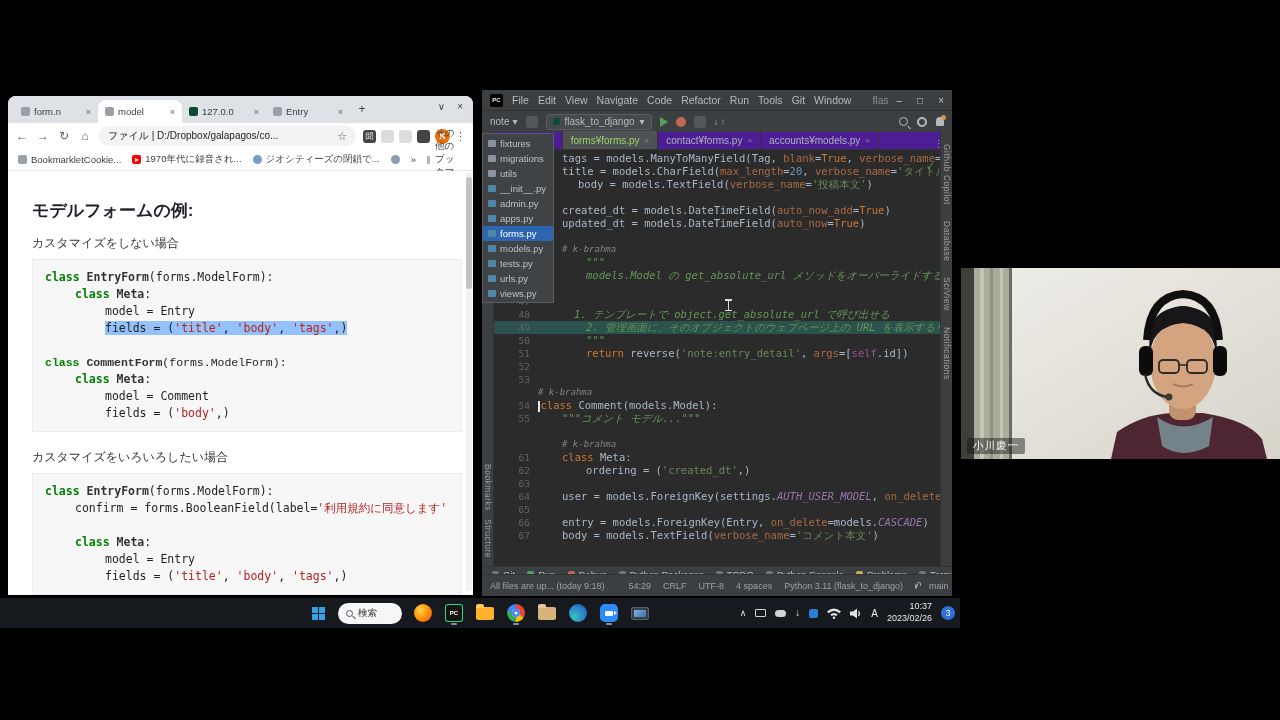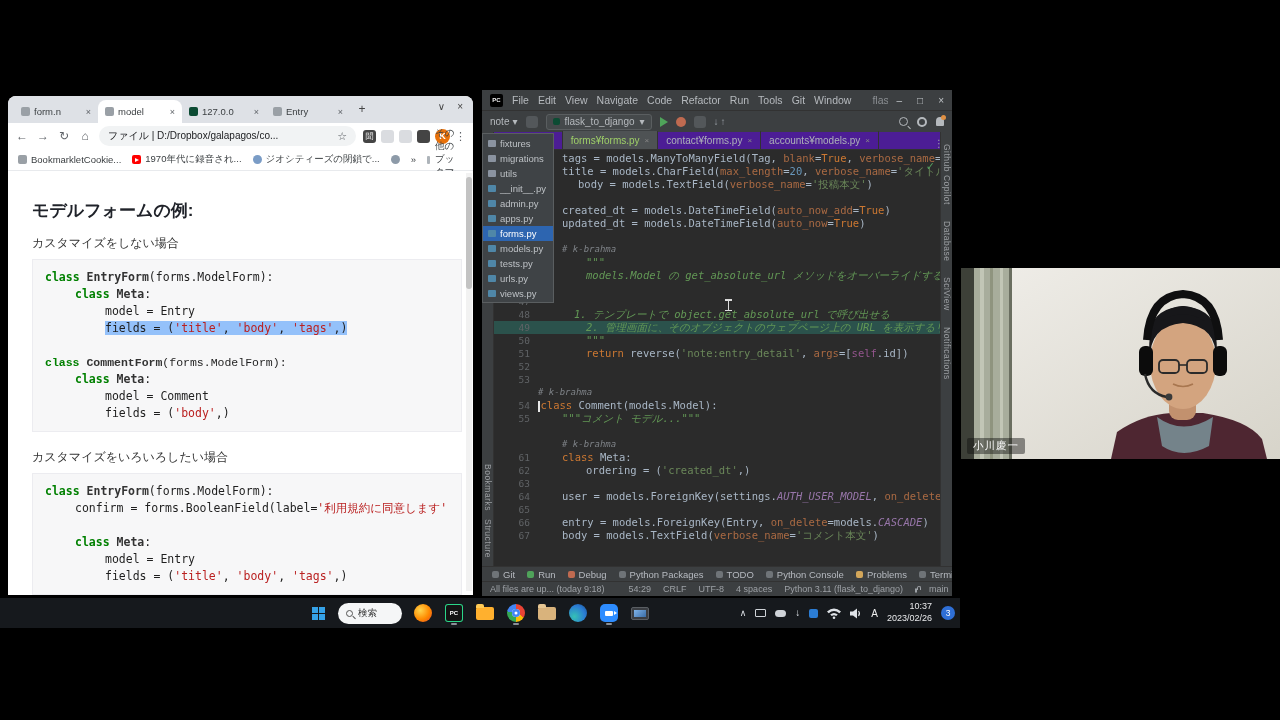--- a/index.html
+++ b/index.html
@@ -102,21 +102,21 @@
 .sicon{width:7px;height:7px;background:#7f848a;border-radius:2px}
 .vlabel{writing-mode:vertical-rl;font-size:8.5px;color:#9b9ea2;letter-spacing:.5px;font-family:"Liberation Sans",sans-serif}
 .pc-left .spring{flex:1}
 .pc-crumb{position:absolute;left:12px;right:12px;bottom:16px;height:14px;background:#313335;font-size:9.5px;color:#9da1a6;display:flex;align-items:flex-start;padding:0 10px;z-index:2}
 .pc-bottom{position:absolute;left:0;right:0;bottom:14px;height:16px;background:#3c3f41;border-top:1px solid #323232;display:flex;align-items:center;gap:12px;padding:0 10px;font-size:9.5px;color:#b6bac0;z-index:7;white-space:nowrap;overflow:hidden}
 .bt{display:flex;align-items:center;gap:4px}
 .bt i{width:7px;height:7px;border-radius:2px;background:#6f7478;display:inline-block}
 .pc-bottom .bt:nth-child(2) i{background:#4fa35a}
 .pc-bottom .bt:nth-child(3) i{background:#bf6a50}
 .pc-bottom .bt:nth-child(7) i{background:#d2a65a}
-.pc-status{position:absolute;left:0;right:0;bottom:0;height:15px;background:#3c3f41;border-top:1px solid #323232;display:flex;align-items:center;padding:0 8px;font-size:9px;color:#9da1a6;gap:12px;z-index:7;white-space:nowrap;overflow:hidden}
+.pc-status{position:absolute;left:0;right:0;bottom:0;height:22px;background:#3c3f41;border-top:1px solid #323232;display:flex;align-items:center;padding:0 8px;font-size:9px;color:#9da1a6;gap:12px;z-index:7;white-space:nowrap;overflow:hidden}
 .pc-status .spacer{flex:1}
 .lock{width:6px;height:5px;border:1px solid #9da1a6;border-radius:1px;position:relative;margin-top:2px}
 .lock:before{content:"";position:absolute;left:1px;top:-3px;width:2px;height:3px;border:1px solid #9da1a6;border-bottom:none;border-radius:2px 2px 0 0}
 
 
 #ibeam{position:absolute;left:725px;top:299px;width:7px;height:12px;z-index:30}
 #ibeam:before,#ibeam:after{content:"";position:absolute;left:0;width:7px;height:1.5px;background:#dcdcdc}
 #ibeam:before{top:0}#ibeam:after{bottom:0}
 #ibeam b{position:absolute;left:2.8px;top:0;width:1.5px;height:12px;background:#dcdcdc}
 

